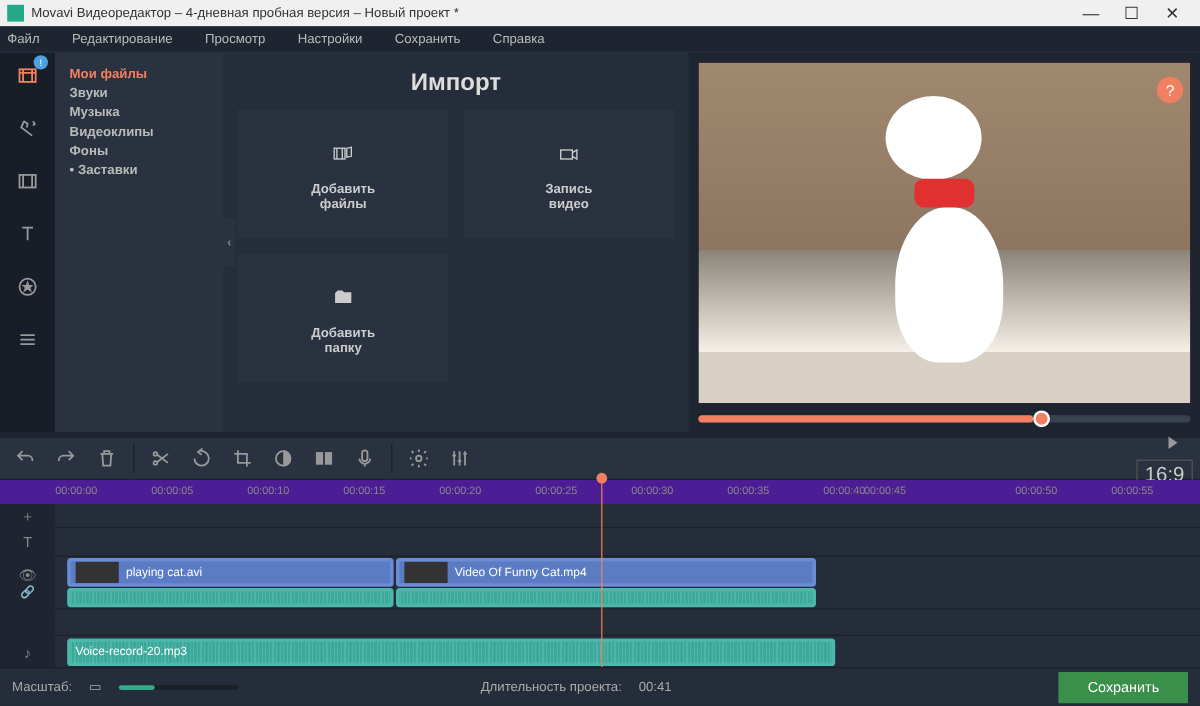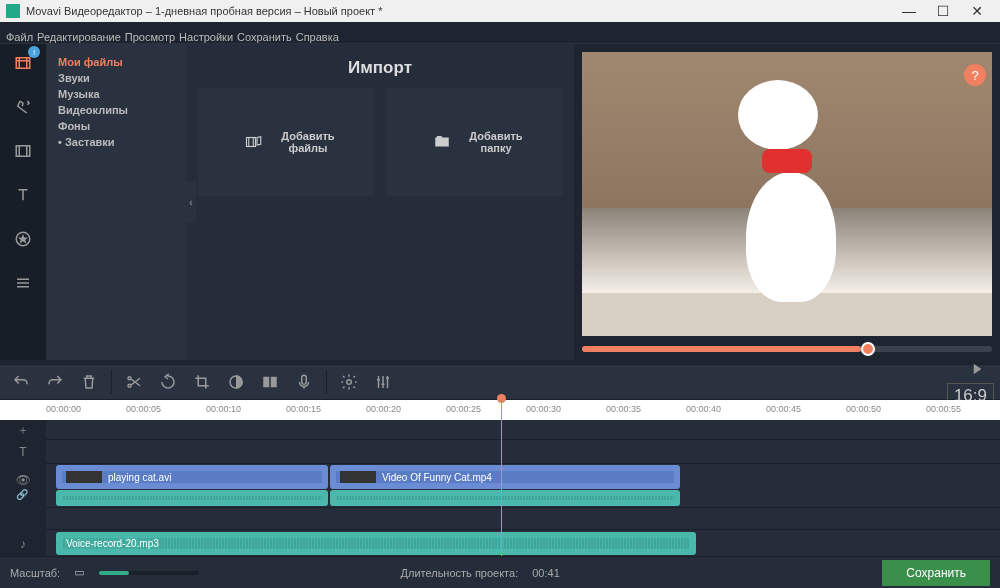--- a/index.html
+++ b/index.html
@@ -1,83 +1,83 @@
 <!DOCTYPE html>
 <html><head>
 <meta charset="utf-8">
 <style>
 * { margin: 0; padding: 0; box-sizing: border-box; font-family: "Segoe UI", Arial, sans-serif; }
 body { width: 1000px; height: 588px; background: #1e2530; color: #ccc; font-size: 12px; overflow: hidden; }
 .titlebar { height: 22px; background: #f0f0f0; display: flex; align-items: center; padding: 0 6px; color: #333; font-size: 11px; }
 .titlebar .tb-icon { width: 14px; height: 14px; background: #2a8; margin-right: 6px; }
 .titlebar .tb-title { flex: 1; }
 .titlebar .wc { width: 34px; text-align: center; font-size: 14px; color: #333; cursor: pointer; }
-.menubar { height: 22px; background: #1e2530; display: flex; align-items: flex-end; padding: 0 6px; gap: 4px; font-size: 11px; color: #bbb; border-bottom: 1px solid #2a3240; }
+.menubar { height: 22px; background: #1e2530; display: flex; align-items: center; padding: 0 6px; gap: 27px; font-size: 11px; color: #bbb; border-bottom: 1px solid #2a3240; }
 .menubar span { cursor: pointer; }
 .main { display: flex; height: 316px; }
 .sidebar { width: 46px; background: #181e28; display: flex; flex-direction: column; align-items: center; padding-top: 4px; gap: 14px; }
 .sidebar .sb-item { width: 30px; height: 30px; display: flex; align-items: center; justify-content: center; color: #999; cursor: pointer; }
 .sidebar .sb-item.active { color: #f08060; }
 .sb-badge { position: absolute; top: -2px; right: -2px; width: 12px; height: 12px; background: #4aa3df; border-radius: 50%; color: #fff; font-size: 8px; display: flex; align-items: center; justify-content: center; }
 .sidebar .sb-item.first { position: relative; }
 .import-panel { width: 528px; background: #252d3a; display: flex; font-weight: bold; }
 .import-list { width: 140px; background: #2a3240; padding: 10px 12px; position: relative; }
 .import-list .li-item { padding: 2px 0; font-size: 11px; color: #bbb; cursor: pointer; }
 .import-list .li-item.active { color: #f08060; }
 .import-list .li-item.bullet::before { content: "• "; }
-.import-title { text-align: center; font-size: 17px; color: #ddd; padding: 14px 0 10px; }
+.import-title { text-align: center; font-size: 20px; color: #ddd; padding: 14px 0 10px; }
 .import-grid { display: grid; grid-template-columns: 1fr 1fr; gap: 12px; padding: 0 12px 12px; }
-.import-tile { background: #2a3240; height: 108px; display: flex; flex-direction: row; align-items: center; justify-content: center; gap: 10px; cursor: pointer; color: #ccc; font-size: 11px; text-align: center; }
+.import-tile { background: #2a3240; height: 108px; display: flex; flex-direction: column; align-items: center; justify-content: center; gap: 10px; cursor: pointer; color: #ccc; font-size: 11px; text-align: center; }
 .import-tile .tile-icon { width: 34px; height: 28px; display: flex; align-items: center; justify-content: center; }
 .collapse-btn { position: absolute; right: -10px; top: 50%; transform: translateY(-50%); width: 10px; height: 40px; background: #2a3240; display: flex; align-items: center; justify-content: center; color: #888; cursor: pointer; font-size: 10px; }
 .preview-panel { flex: 1; background: #1e2530; display: flex; flex-direction: column; padding: 8px; position: relative; }
 .preview-video { flex: 1; background: #000; position: relative; overflow: hidden; }
 .cat-scene { width: 100%; height: 100%; background: linear-gradient(to bottom, #a08870 0%, #8d7560 55%, #8b8378 55%, #f5f0e8 85%, #d8d0c4 85%); position: relative; }
 .cat-body { position: absolute; left: 40%; bottom: 12%; width: 90px; height: 130px; background: #fff; border-radius: 50% 50% 40% 40%; }
 .cat-head { position: absolute; left: 38%; top: 10%; width: 80px; height: 70px; background: #fff; border-radius: 50%; }
 .cat-collar { position: absolute; left: 44%; top: 34%; width: 50px; height: 24px; background: #e03030; border-radius: 8px; }
 .help-btn { position: absolute; top: 20px; right: 14px; width: 22px; height: 22px; background: #f08060; border-radius: 50%; color: #fff; display: flex; align-items: center; justify-content: center; font-size: 13px; cursor: pointer; }
 .seekbar { height: 6px; background: #3a4250; margin: 10px 0 0; border-radius: 3px; position: relative; }
 .seekbar-fill { height: 100%; width: 68%; background: #f08060; border-radius: 3px; }
 .seekbar-thumb { position: absolute; left: 68%; top: -4px; width: 14px; height: 14px; background: #f08060; border: 2px solid #fff; border-radius: 50%; }
 .toolbar { height: 36px; background: #2a3240; display: flex; align-items: center; padding: 0 6px; gap: 4px; margin-top: 4px; border-top: 1px solid #1a2028; border-bottom: 1px solid #1a2028; }
 .tb-btn { width: 30px; height: 28px; display: flex; align-items: center; justify-content: center; color: #999; cursor: pointer; }
 .tb-sep { width: 1px; height: 24px; background: #1a2028; margin: 0 3px; }
 .timecode { font-family: monospace; font-size: 18px; background: #1e2530; padding: 2px 6px; border: 1px solid #3a4250; }
 .timecode .tc-orange { color: #f08060; }
 .tb-right { margin-left: auto; display: flex; align-items: flex-end; gap: 0; flex-direction: column; }
 .aspect-box { border: 1px solid #555; padding: 2px 6px; font-size: 17px; color: #ccc; cursor: pointer; }
 .timeline { background: #1e2530; }
-.ruler { height: 20px; background: #ffffff; display: flex; align-items: center; padding-left: 46px; font-size: 9px; color: #888; position: relative; }
+.ruler { height: 20px; background: #4c1d95; display: flex; align-items: center; padding-left: 46px; font-size: 9px; color: #888; position: relative; }
 .ruler-tick { position: absolute; top: 4px; }
 .tracks { position: relative; padding-left: 46px; }
 .track-row { height: 28px; background: #252d3a; border-bottom: 1px solid #1a2028; position: relative; }
 .track-row.tall { height: 44px; }
-.clip { position: absolute; top: 2px; bottom: 2px; border: 6px solid #5eead4; border-radius: 3px; display: flex; align-items: center; padding: 0 4px; font-size: 10px; color: #fff; overflow: hidden; }
+.clip { position: absolute; top: 2px; bottom: 2px; border: 3px solid #5eead4; border-radius: 3px; display: flex; align-items: center; padding: 0 4px; font-size: 10px; color: #fff; overflow: hidden; }
 .clip.video { background: #5a7cc4; border-color: #6a8cd4; }
 .clip.audio { background: #3aa89a; border-color: #4ab8aa; }
 .clip-thumb { width: 36px; height: 100%; background: #333; margin-right: 6px; flex-shrink: 0; position: relative; }
 .wave { position: absolute; inset: 0; background: repeating-linear-gradient(90deg, rgba(255,255,255,0.3) 0 1px, transparent 1px 3px); opacity: 0.4; }
 .playhead { position: absolute; top: 0; bottom: 0; width: 1px; background: #f08060; left: calc(46px + 455px); }
 .playhead::before { content: ""; position: absolute; top: -6px; left: -4px; width: 9px; height: 9px; background: #f08060; border-radius: 50%; }
 .statusbar { position: absolute; bottom: 0; left: 0; right: 0; height: 32px; background: #252d3a; display: flex; align-items: center; padding: 0 10px; gap: 14px; font-size: 11px; color: #aaa; border-top: 1px solid #1a2028; }
 .zoom-slider { width: 100px; height: 4px; background: #1a2028; position: relative; border-radius: 2px; }
 .zoom-fill { width: 30%; height: 100%; background: #3a8; border-radius: 2px; }
 .notif { background: #3a4250; padding: 4px 10px; border-radius: 3px; display: flex; align-items: center; gap: 6px; cursor: pointer; }
 .notif-dot { width: 14px; height: 14px; background: #f08060; border-radius: 50%; }
 .save-btn { margin-left: auto; background: #3a8f4a; color: #fff; padding: 6px 24px; border: none; cursor: pointer; font-size: 12px; }
 svg { width: 18px; height: 18px; }
 .track-icons-col { position: absolute; left: 0; top: 20px; width: 46px; }
 </style>
 </head>
 <body>
 
 <div class="titlebar">
   <div class="tb-icon"></div>
-  <div class="tb-title">Movavi Видеоредактор – 1-дневная пробная версия – Новый проект *</div>
+  <div class="tb-title">Movavi Видеоредактор – 4-дневная пробная версия – Новый проект *</div>
   <div class="wc">—</div>
   <div class="wc">☐</div>
   <div class="wc">✕</div>
 </div>
 
 <div class="menubar">
   <span>Файл</span>
   <span>Редактирование</span>
   <span>Просмотр</span>
   <span>Настройки</span>
@@ -142,20 +142,30 @@
               <svg viewBox="0 0 24 24" fill="none" stroke="#ccc" stroke-width="1.5">
                 <rect x="2" y="6" width="12" height="12"></rect>
                 <path d="M5 6v12M11 6v12M16 6v10l5-1V5z"></path>
               </svg>
             </div>
           <span style="white-space:pre-line">Добавить
 файлы</span>
         </div>
         <div class="import-tile">
           <div class="tile-icon">
+              <svg viewBox="0 0 24 24" fill="none" stroke="#ccc" stroke-width="1.5">
+                <rect x="3" y="8" width="13" height="10"></rect>
+                <path d="M16 11l5-3v10l-5-3"></path>
+              </svg>
+            </div>
+          <span style="white-space:pre-line">Запись
+видео</span>
+        </div>
+        <div class="import-tile">
+          <div class="tile-icon">
               <svg viewBox="0 0 24 24" fill="#ccc">
                 <path d="M3 7l3-3h5l2 2h8v12H3z"></path>
               </svg>
             </div>
           <span style="white-space:pre-line">Добавить
 папку</span>
         </div>
       </div>
     </div>
   </div>
@@ -286,21 +296,21 @@
   <div class="ruler">
     <div class="ruler-tick" style="left:46px">00:00:00</div>
     <div class="ruler-tick" style="left:126px">00:00:05</div>
     <div class="ruler-tick" style="left:206px">00:00:10</div>
     <div class="ruler-tick" style="left:286px">00:00:15</div>
     <div class="ruler-tick" style="left:366px">00:00:20</div>
     <div class="ruler-tick" style="left:446px">00:00:25</div>
     <div class="ruler-tick" style="left:526px">00:00:30</div>
     <div class="ruler-tick" style="left:606px">00:00:35</div>
     <div class="ruler-tick" style="left:686px">00:00:40</div>
-    <div class="ruler-tick" style="left:766px">00:00:45</div>
+    <div class="ruler-tick" style="left:720px">00:00:45</div>
     <div class="ruler-tick" style="left:846px">00:00:50</div>
     <div class="ruler-tick" style="left:926px">00:00:55</div>
   </div>
   <div class="track-icons-col">
     <div style="height:20px;display:flex;align-items:center;justify-content:center;color:#888">＋</div>
     <div style="height:24px;display:flex;align-items:center;justify-content:center;color:#888">T</div>
     <div style="height:44px;display:flex;flex-direction:column;align-items:center;justify-content:center;color:#888;gap:2px">
       <span>👁</span>
       <span style="font-size:10px">🔗</span>
     </div>

